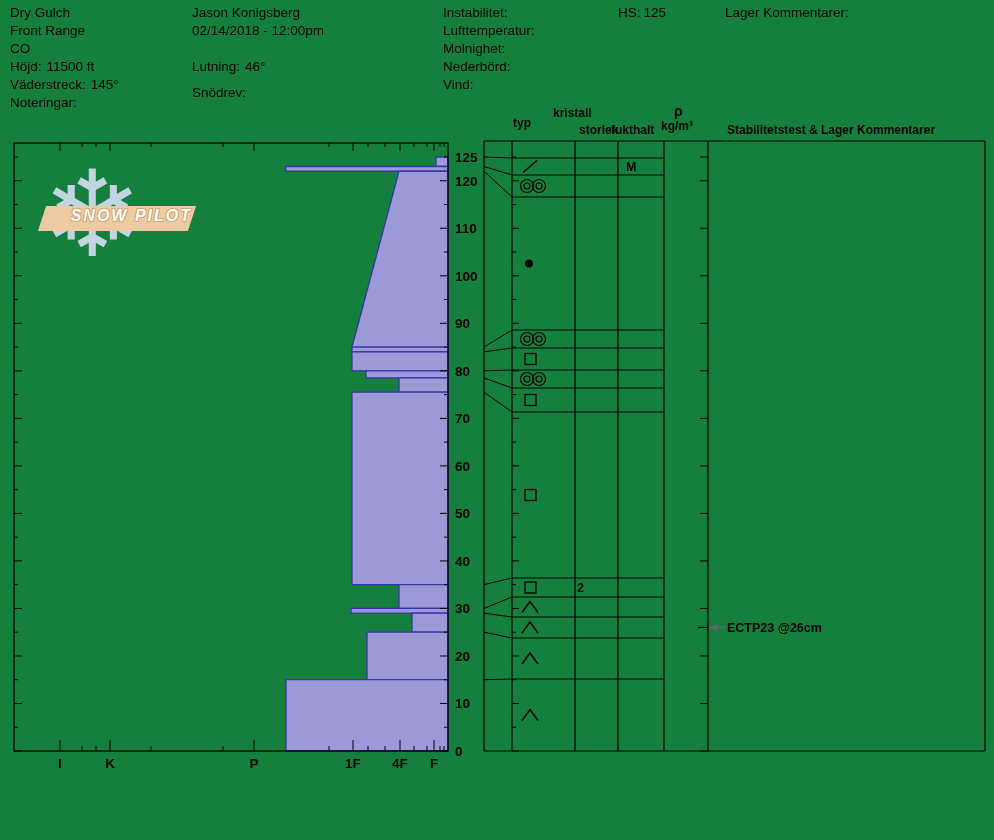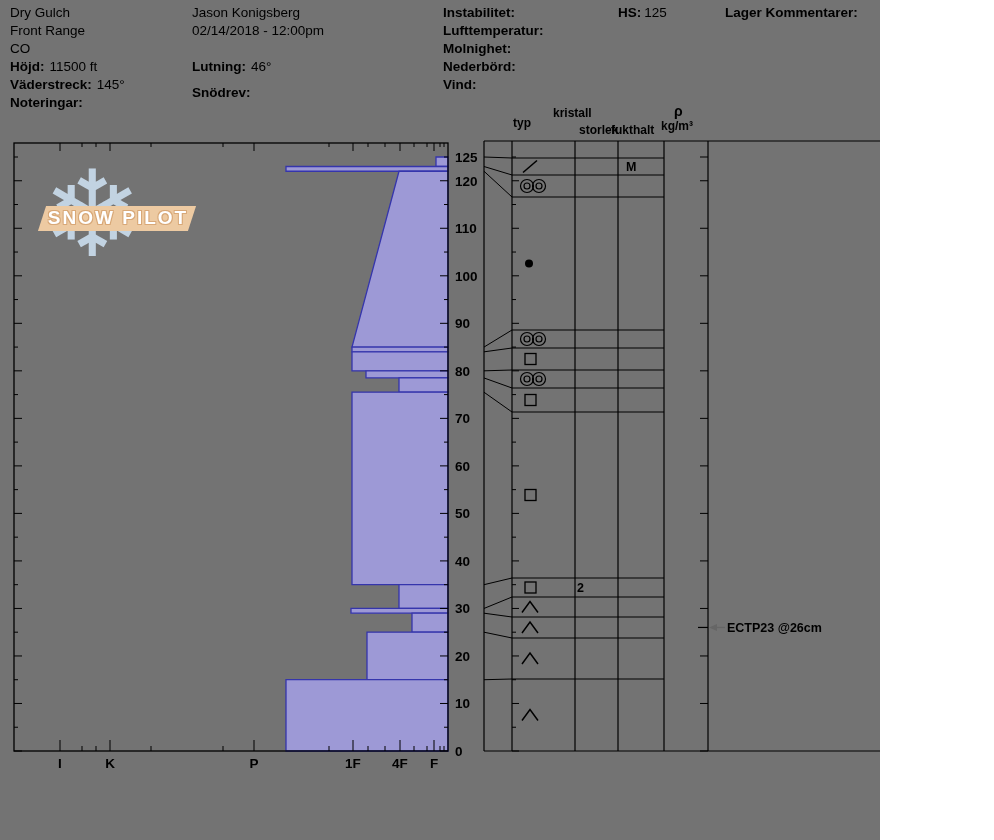--- a/index.html
+++ b/index.html
@@ -1,29 +1,29 @@
 <!DOCTYPE html>
 <html><head>
 <meta charset="utf-8">
 <style>
   html,body{margin:0;padding:0;background:#fff;}
-  .page{position:relative;width:880px;height:840px;background:#737373;overflow:hidden;
+  .page{position:relative;width:994px;height:840px;background:#15803d;overflow:hidden;
         font-family:"Liberation Sans",sans-serif;color:#000;}
   .t{position:absolute;font-size:13.5px;line-height:18px;white-space:nowrap;}
-  .b{font-weight:bold;}
+  .b{font-weight:normal;}
   .v{margin-left:5px;}
   .colhead{position:absolute;font-size:12px;font-weight:bold;white-space:nowrap;}
   .notes{position:absolute;left:10px;top:764px;font-size:14px;font-weight:bold;}
   .logo-flake{position:absolute;left:42px;top:154px;font-size:120px;line-height:1;
               color:#c2d3e2;z-index:1;}
   .logo-banner{position:absolute;left:42px;top:206px;width:150px;height:25px;
                background:#edcaa2;transform:skewX(-18deg);z-index:2;}
-  .logo-text{position:absolute;left:44px;top:207px;width:148px;text-align:center;
-             font-size:19px;font-weight:bold;letter-spacing:2px;color:#fff;z-index:3;
-             text-shadow:-1px -1px 0 #d8a878,1px -1px 0 #d8a878,-1px 1px 0 #d8a878,1px 1px 0 #d8a878;}
+  .logo-text{position:absolute;left:44px;top:207px;width:148px;text-align:right;
+             font-size:16px;font-weight:bold;letter-spacing:2px;color:#fff;z-index:3;
+             text-shadow:-1px -1px 0 #d8a878,1px -1px 0 #d8a878,-1px 1px 0 #d8a878,1px 1px 0 #d8a878;font-style:italic;}
   svg.overlay{position:absolute;left:0;top:0;z-index:4;}
 </style>
 </head>
 <body>
 
 <div class="page">
 
   <div class="t" style="left:10px;top:4px">Dry Gulch</div>
   <div class="t" style="left:10px;top:22px">Front Range</div>
   <div class="t" style="left:10px;top:40px">CO</div>
@@ -48,20 +48,21 @@
   <div class="logo-flake">❄</div>
   <div class="logo-banner"></div>
   <div class="logo-text">SNOW PILOT</div>
 
   <div class="colhead" style="left:513px;top:116px">typ</div>
   <div class="colhead" style="left:553px;top:106px">kristall</div>
   <div class="colhead" style="left:579px;top:123px">storlek</div>
   <div class="colhead" style="left:611px;top:123px">fukthalt</div>
   <div class="colhead" style="left:674px;top:103px;font-size:14px">ρ</div>
   <div class="colhead" style="left:661px;top:119px">kg/m³</div>
+  <div class="colhead" style="left:727px;top:123px">Stabilitetstest &amp; Lager Kommentarer</div>
 
 
   <svg id="ps" class="overlay" width="994" height="840" viewBox="0 0 994 840">
       <polygon points="448,157 436,157 436,166.50400000000002 448,166.50400000000002" fill="#9d99d6" stroke="#3535ac" stroke-width="1.3"></polygon>
       <polygon points="448,166.50400000000002 286,166.50400000000002 286,171.25599999999997 448,171.25599999999997" fill="#9d99d6" stroke="#3535ac" stroke-width="1.3"></polygon>
       <polygon points="448,171.25599999999997 399,171.25599999999997 352,347.08000000000004 448,347.08000000000004" fill="#9d99d6" stroke="#3535ac" stroke-width="1.3"></polygon>
       <polygon points="448,347.08000000000004 352,347.08000000000004 352,351.832 448,351.832" fill="#9d99d6" stroke="#3535ac" stroke-width="1.3"></polygon>
       <polygon points="448,351.832 352,351.832 352,370.84000000000003 448,370.84000000000003" fill="#9d99d6" stroke="#3535ac" stroke-width="1.3"></polygon>
       <polygon points="448,370.84000000000003 366,370.84000000000003 366,377.968 448,377.968" fill="#9d99d6" stroke="#3535ac" stroke-width="1.3"></polygon>
       <polygon points="448,377.968 399,377.968 399,392.224 448,392.224" fill="#9d99d6" stroke="#3535ac" stroke-width="1.3"></polygon>

